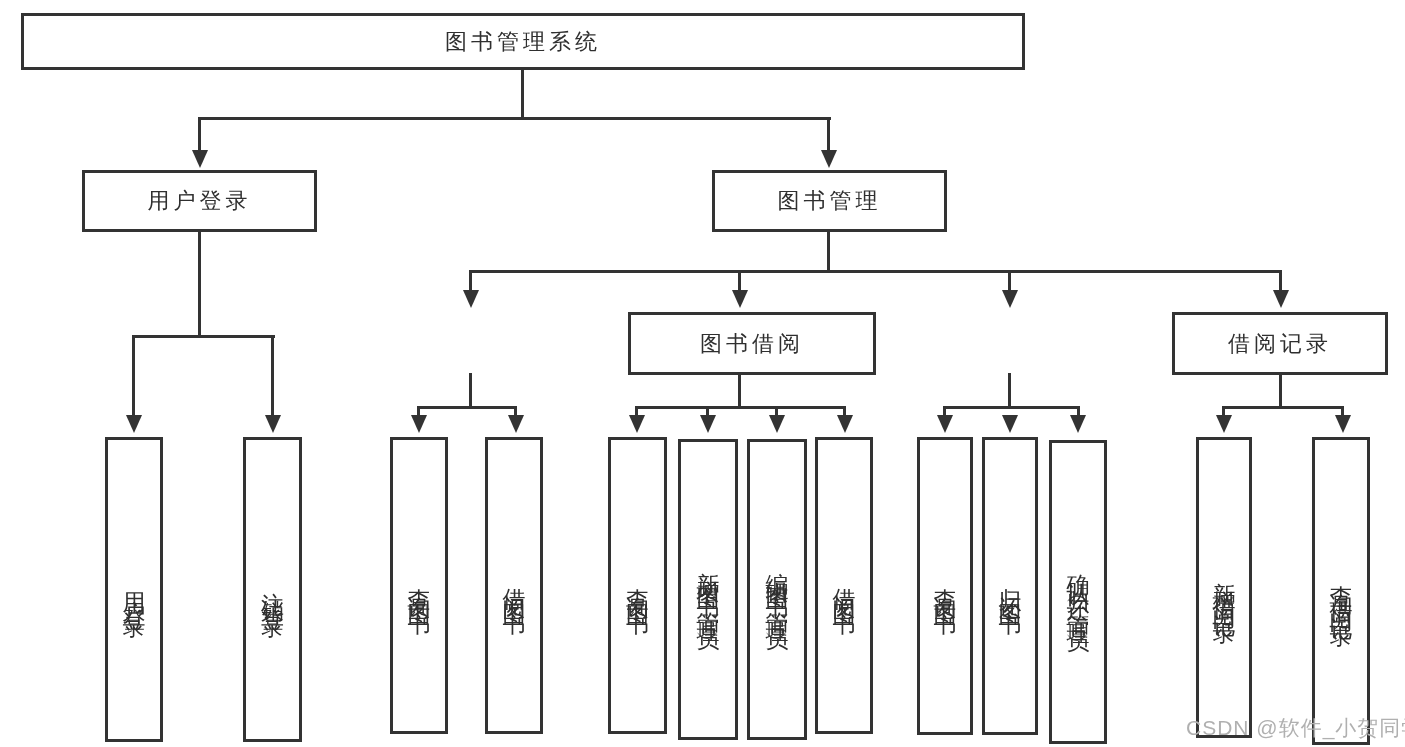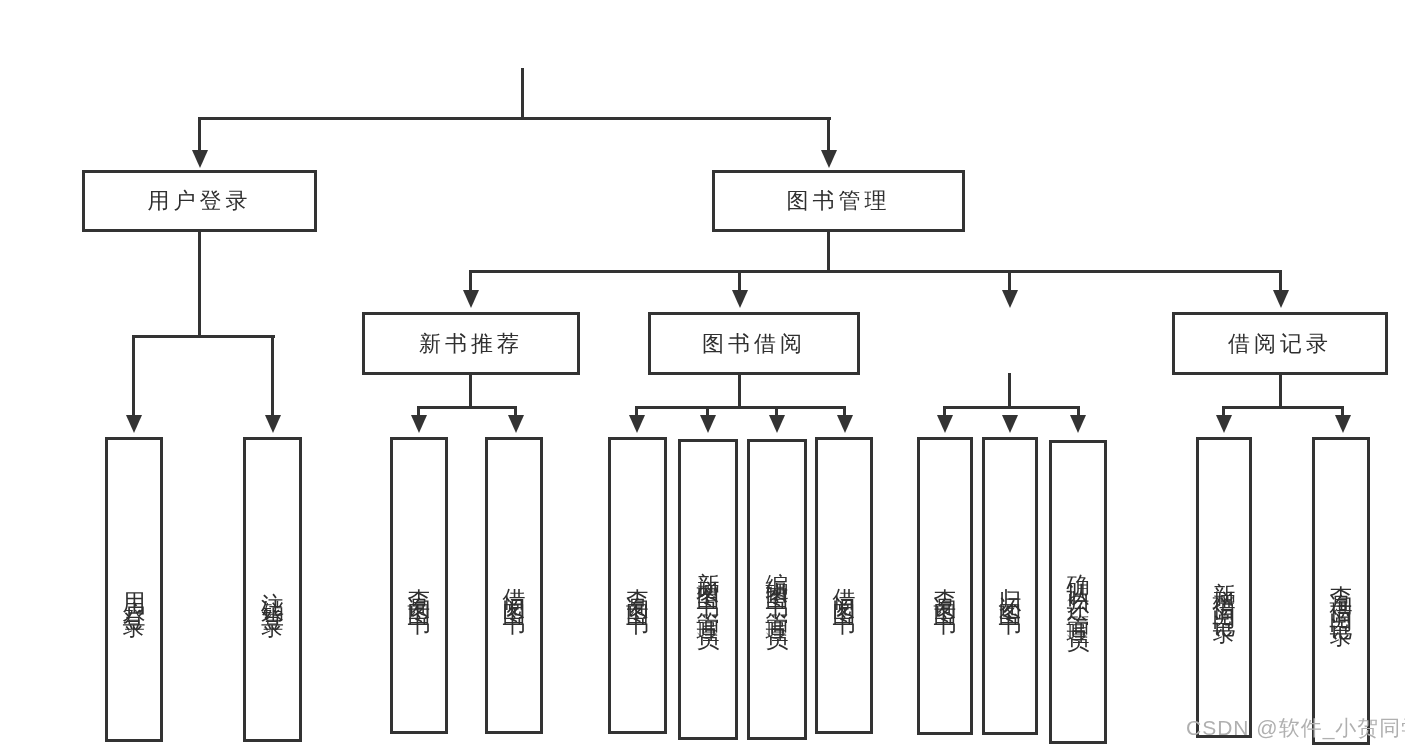--- a/index.html
+++ b/index.html
@@ -93,32 +93,32 @@
   <div class="arrow" style="left:1002px;top:415px"></div>
   <div class="arrow" style="left:1070px;top:415px"></div>
 
   <div class="vline" style="left:1279px;top:373px;height:36px"></div>
   <div class="hline" style="left:1222px;top:406px;width:122px"></div>
   <div class="vline" style="left:1222px;top:406px;height:12px"></div>
   <div class="vline" style="left:1341px;top:406px;height:12px"></div>
   <div class="arrow" style="left:1216px;top:415px"></div>
   <div class="arrow" style="left:1335px;top:415px"></div>
 
+  <div class="hbox" style="left:21px;top:13px;width:1004px;height:57px">
+    <span>图书管理系统</span>
+  </div>
 
   <div class="hbox" style="left:82px;top:170px;width:235px;height:62px">
     <span>用户登录</span>
   </div>
-  <div class="hbox" style="left:712px;top:170px;width:253px;height:62px">
+  <div class="hbox" style="left:712px;top:170px;width:235px;height:62px">
     <span>图书管理</span>
   </div>
 
-  <div class="hbox" style="left:362px;top:312px;width:218px;height:63px">
-    <span>新书推荐</span>
-  </div>
-  <div class="hbox" style="left:648px;top:312px;width:212px;height:63px">
+  <div class="hbox" style="left:628px;top:312px;width:248px;height:63px">
     <span>图书借阅</span>
   </div>
   <div class="hbox" style="left:1172px;top:312px;width:216px;height:63px">
     <span>借阅记录</span>
   </div>
 
   <div class="vbox" style="left:105px;top:437px;width:58px;height:305px">
     <span>用户登录</span>
   </div>
   <div class="vbox" style="left:243px;top:437px;width:59px;height:305px">

